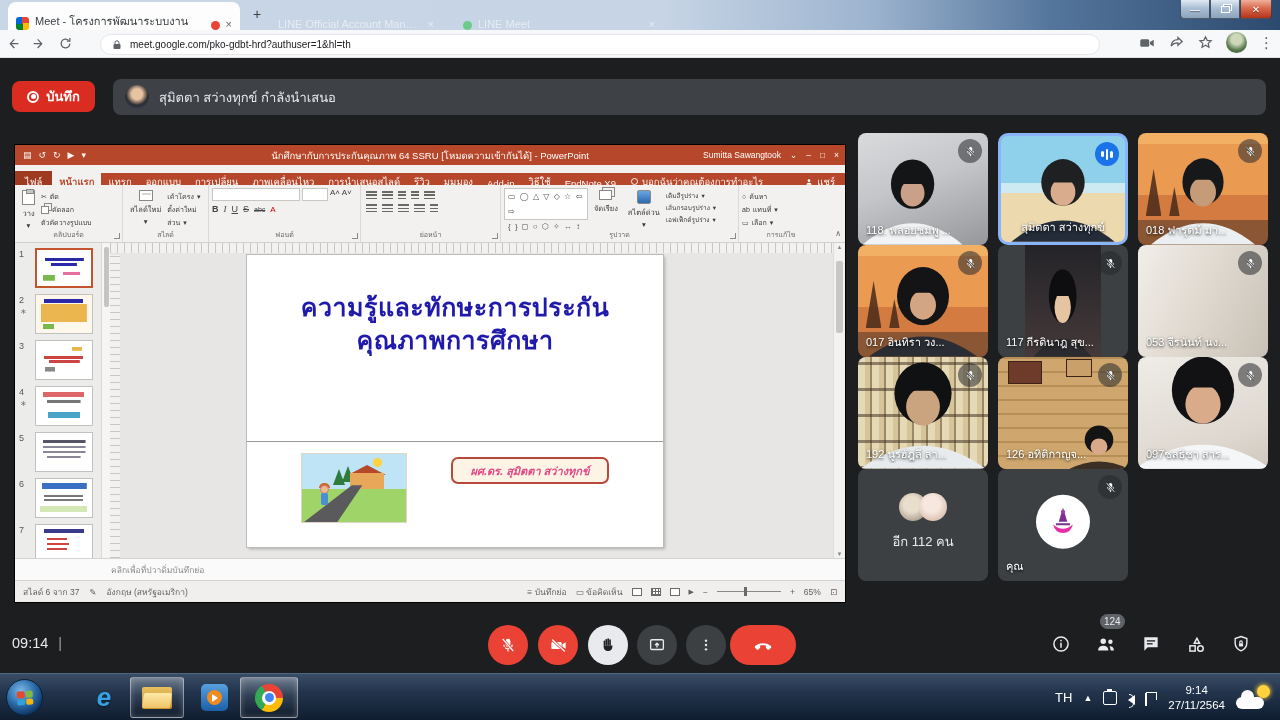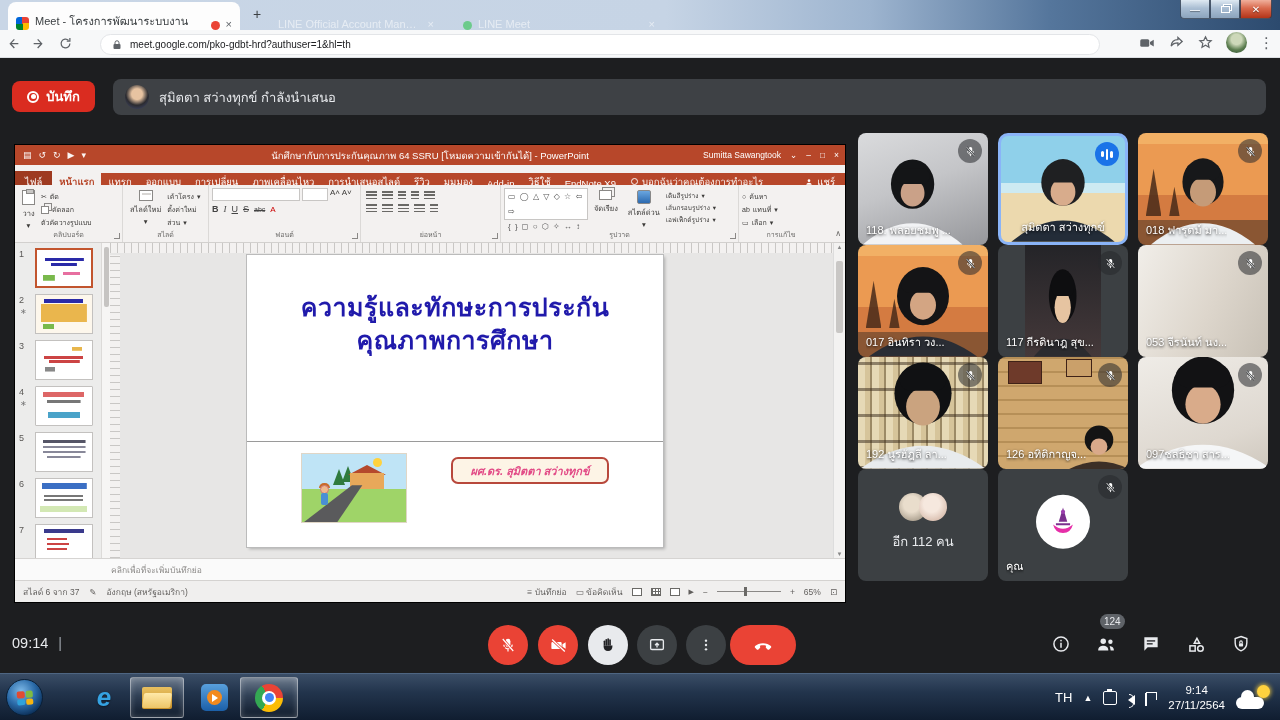--- a/index.html
+++ b/index.html
@@ -521,21 +521,21 @@
         </div>
 
         <div class="cscroll">
           <span class="up">▲</span>
             <i></i>
           <span class="dn">▼</span>
         </div>
       </div>
 
       <div class="notesbar">
-        <span>คลิกเพื่อที่จะเพิ่มบันทึกย่อ</span>
+        <span>คลิกเพื่อที่ปวาดิ่มบันทึกย่อ</span>
       </div>
 
       <div class="pp-status">
         <span>สไลด์ 6 จาก 37</span>
         <span>✎</span>
         <span>อังกฤษ (สหรัฐอเมริกา)</span>
         <span class="right">
           <span>≡ <span>บันทึกย่อ</span></span>
           <span>▭ <span>ข้อคิดเห็น</span></span>
           <span class="vic"></span>

